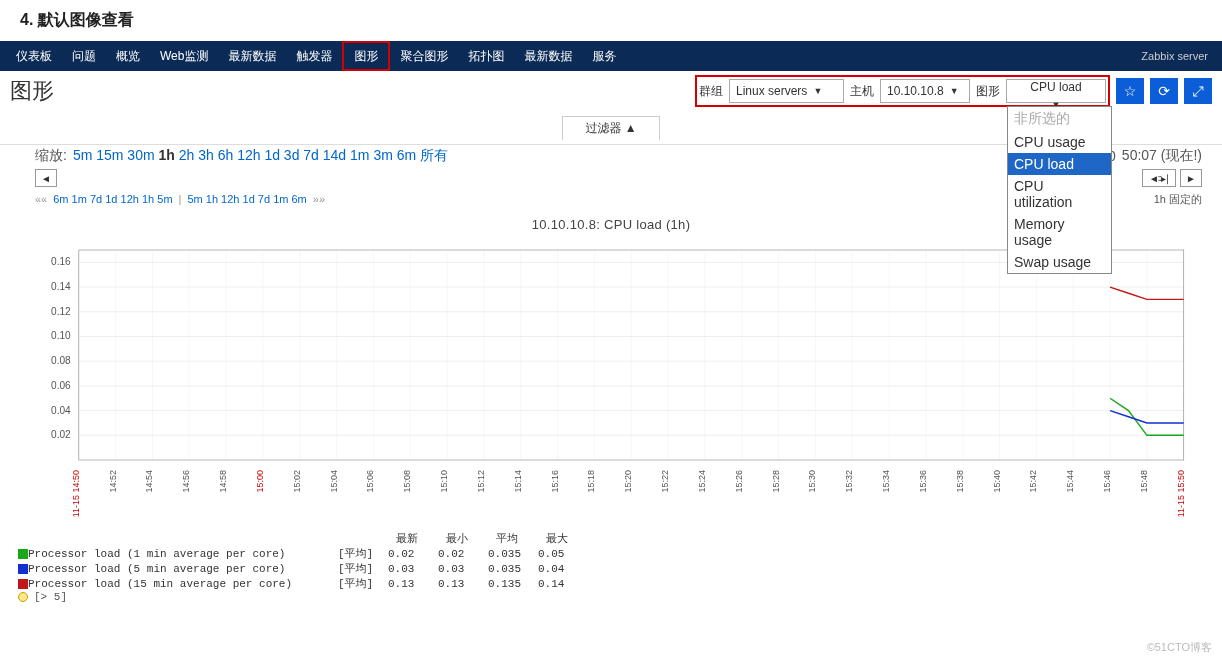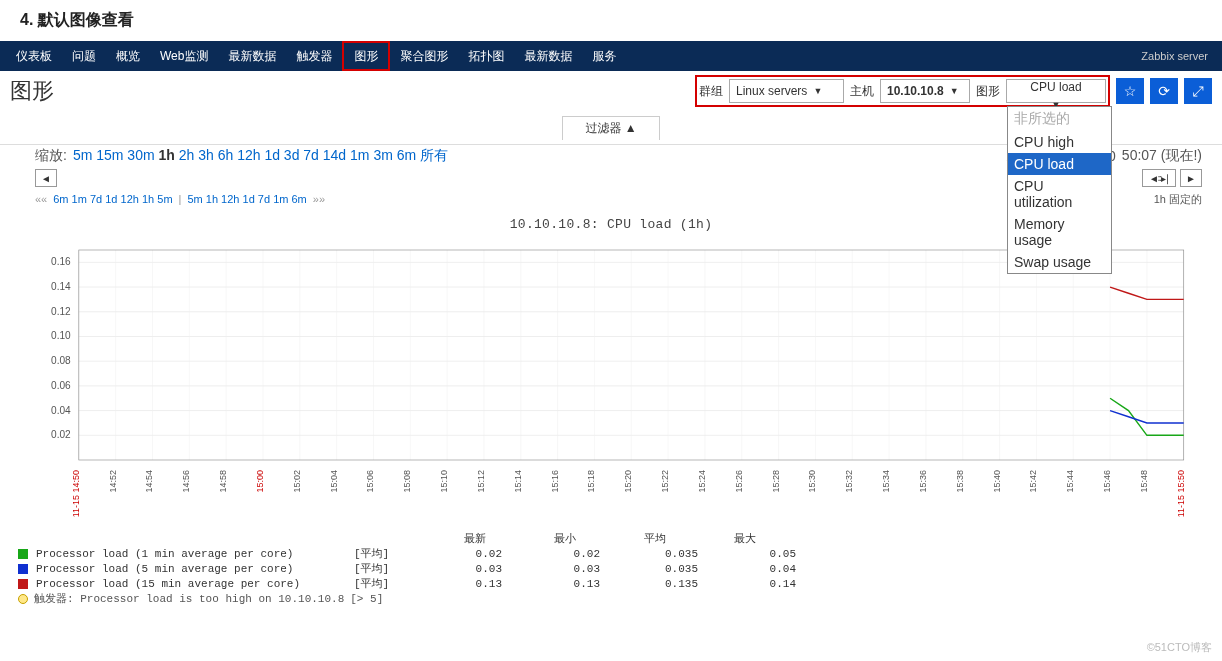--- a/index.html
+++ b/index.html
@@ -10,21 +10,21 @@
   .nav-item { padding: 0 10px; display: flex; align-items: center; height: 100%; color: #fff; font-size: 12px; cursor: pointer; }
   .nav-item.active { border: 2px solid #d40000; }
   .nav-right { color: #ccc; font-size: 11px; padding-right: 8px; }
   .page-title-row { display: flex; align-items: center; justify-content: space-between; padding: 4px 10px; height: 40px; }
   .page-title { font-size: 22px; color: #333; }
   .filter-controls { display: flex; align-items: center; gap: 6px; position: relative; }
   .ctrl-label { font-size: 12px; color: #333; }
   .select { border: 1px solid #aaa; background: #fff; height: 24px; display: flex; align-items: center; padding: 0 6px; font-size: 12px; gap: 6px; position: relative; }
   .select .caret { font-size: 9px; }
   .select.w120 { width: 115px; }
-  .select.w100 { width: 90px; font-weight: bold; }
+  .select.w100 { width: 90px; }
   .select.w110 { width: 100px; }
   .highlight-box { border: 2px solid #d40000; padding: 2px; display: flex; align-items: center; gap: 6px; margin-left: 8px; }
   .icon-btn { width: 28px; height: 26px; background: #0b5ed7; color: #fff; display: flex; align-items: center; justify-content: center; font-size: 14px; cursor: pointer; }
   .icon-btn.star { background: #0b5ed7; }
   .dropdown-menu { position: absolute; top: 26px; left: 0; width: 105px; background: #fff; border: 1px solid #888; z-index: 10; }
   .dropdown-item { padding: 3px 6px; font-size: 14px; color: #333; cursor: pointer; }
   .dropdown-item.disabled { color: #aaa; }
   .dropdown-item.selected { background: #1e67c7; color: #fff; }
   .filter-tab-row { display: flex; justify-content: center; padding: 4px 0; border-top: 1px solid transparent; }
   .filter-tab { border: 1px solid #ccc; border-bottom: none; padding: 3px 22px; font-size: 12px; background: #fff; cursor: pointer; }
@@ -33,29 +33,29 @@
   .zoom-row span.z { cursor: pointer; }
   .zoom-row span.z.bold { font-weight: bold; color: #333; }
   .zoom-right { position: absolute; right: 20px; display: flex; align-items: center; gap: 6px; color: #555; }
   .nav-btn { border: 1px solid #999; width: 22px; height: 18px; display: flex; align-items: center; justify-content: center; font-size: 10px; cursor: pointer; background: #fff; color: #333; }
   .nav-btn.wide { width: 34px; letter-spacing: -1px; }
   .nav-row { padding: 2px 20px 2px 35px; display: flex; align-items: center; gap: 4px; }
   .ticks-row { padding: 4px 20px 4px 35px; display: flex; align-items: center; gap: 6px; font-size: 11px; color: #06c; position: relative; }
   .ticks-row .dim { color: #999; }
   .ticks-row .rlabel { position: absolute; right: 20px; color: #555; }
   .chart-area { padding: 8px 18px 4px 18px; }
-  .chart-title { text-align: center; font-family: Liberation Mono, monospace; font-size: 13px; color: #444; padding-bottom: 8px; letter-spacing: 0.3px; }
+  .chart-title { text-align: center; font-family: Liberation Sans, sans-serif; font-size: 13px; color: #444; padding-bottom: 8px; letter-spacing: 0.3px; }
   .chart-svg { width: 100%; height: 280px; }
   .legend-area { padding: 4px 18px; font-family: "Courier New", monospace; font-size: 11px; color: #333; }
   .legend-head { display: flex; gap: 0; }
-  .legend-row { display: flex; align-items: center; gap: 8px; }
+  .legend-row { display: flex; align-items: center; }
   .legend-swatch { width: 10px; height: 10px; display: inline-block; }
   .legend-series { width: 310px; }
   .legend-type { width: 50px; }
-  .legend-col { width: 50px; text-align: right; margin-left: 40px; }
+  .legend-col { width: 50px; text-align: left; }
   .trigger-row { display: flex; align-items: center; gap: 6px; font-family: "Courier New", monospace; font-size: 11px; color: #555; }
   .trigger-circle { width: 10px; height: 10px; border-radius: 50%; border: 1px solid #c7a100; background: #ffe889; }
   .footer-wm { position: absolute; right: 10px; bottom: 6px; color: #bbb; font-size: 11px; }
   svg text.axis { font-size: 10px; fill: #555; font-family: Arial; }
   svg text.xtick { font-size: 9px; fill: #555; }
   svg text.xtick.red { fill: #c00; }
 </style>
 </head>
 <body>
 
@@ -91,21 +91,21 @@
       <div class="select w100">
         <span>10.10.10.8</span>
         <span class="caret">▼</span>
       </div>
       <span class="ctrl-label">图形</span>
       <div class="select w110" style="position:relative;flex-direction:column;">
         <span>CPU load</span>
         <span class="caret">▼</span>
         <div class="dropdown-menu" id="dropdown">
             <div class="dropdown-item disabled">非所选的</div>
-            <div class="dropdown-item ">CPU high</div>
+            <div class="dropdown-item ">CPU usage</div>
             <div class="dropdown-item selected">CPU load</div>
             <div class="dropdown-item ">CPU utilization</div>
             <div class="dropdown-item ">Memory usage</div>
             <div class="dropdown-item ">Swap usage</div>
           </div>
       </div>
     </div>
     <div class="icon-btn star">
         <span>☆</span>
       </div>
@@ -278,18 +278,17 @@
     <span class="legend-series">Processor load (15 min average per core)</span>
     <span class="legend-type">[平均]</span>
     <span class="legend-col">0.13</span>
     <span class="legend-col">0.13</span>
     <span class="legend-col">0.135</span>
     <span class="legend-col">0.14</span>
       </div>
     </div>
   <div class="trigger-row">
     <span class="trigger-circle"></span>
-    <span>触发器: Processor load is too high on 10.10.10.8</span>
     <span>[&gt; 5]</span>
   </div>
 </div>
 
 <div class="footer-wm">©51CTO博客</div>
 
 </body></html>

